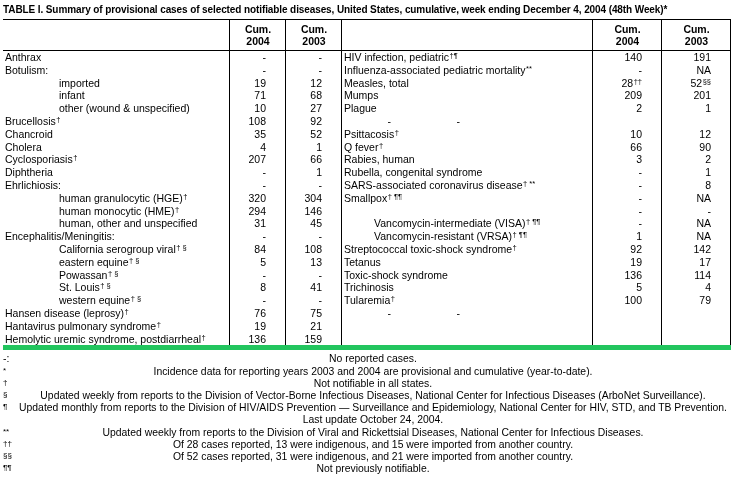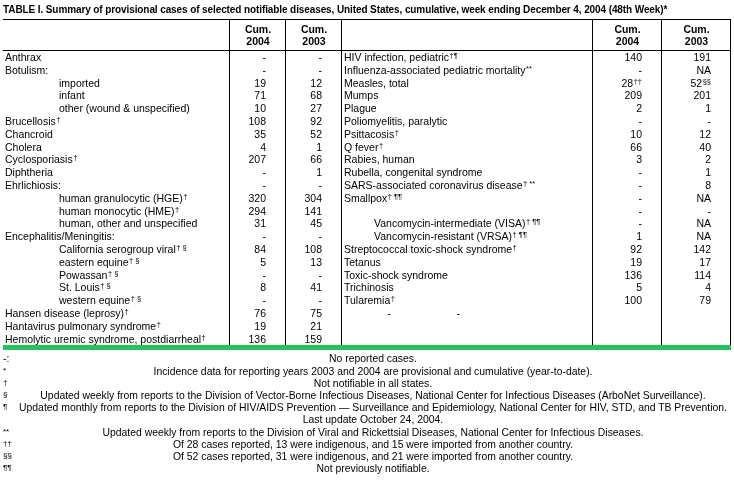--- a/index.html
+++ b/index.html
@@ -118,21 +118,21 @@
             <div class="cell-val">-</div>
           </div>
           <div class="row">
             <div class="cell-label i1">human granulocytic (HGE)<span class="sup">†</span></div>
             <div class="cell-val">320</div>
             <div class="cell-val">304</div>
           </div>
           <div class="row">
             <div class="cell-label i1">human monocytic (HME)<span class="sup">†</span></div>
             <div class="cell-val">294</div>
-            <div class="cell-val">141</div>
+            <div class="cell-val">146</div>
           </div>
           <div class="row">
             <div class="cell-label i1">human, other and unspecified</div>
             <div class="cell-val">31</div>
             <div class="cell-val">45</div>
           </div>
           <div class="row">
             <div class="cell-label">Encephalitis/Meningitis:</div>
             <div class="cell-val">-</div>
             <div class="cell-val">-</div>
@@ -215,33 +215,32 @@
             <div class="cell-label">Mumps</div>
             <div class="cell-val">209</div>
             <div class="cell-val">201</div>
           </div>
           <div class="row">
             <div class="cell-label">Plague</div>
             <div class="cell-val">2</div>
             <div class="cell-val">1</div>
           </div>
           <div class="row">
-            <div class="cell-label">Poliomyelitis, paralytic</div>
             <div class="cell-val">-</div>
             <div class="cell-val">-</div>
           </div>
           <div class="row">
             <div class="cell-label">Psittacosis<span class="sup">†</span></div>
             <div class="cell-val">10</div>
             <div class="cell-val">12</div>
           </div>
           <div class="row">
             <div class="cell-label">Q fever<span class="sup">†</span></div>
             <div class="cell-val">66</div>
-            <div class="cell-val">40</div>
+            <div class="cell-val">90</div>
           </div>
           <div class="row">
             <div class="cell-label">Rabies, human</div>
             <div class="cell-val">3</div>
             <div class="cell-val">2</div>
           </div>
           <div class="row">
             <div class="cell-label">Rubella, congenital syndrome</div>
             <div class="cell-val">-</div>
             <div class="cell-val">1</div>

